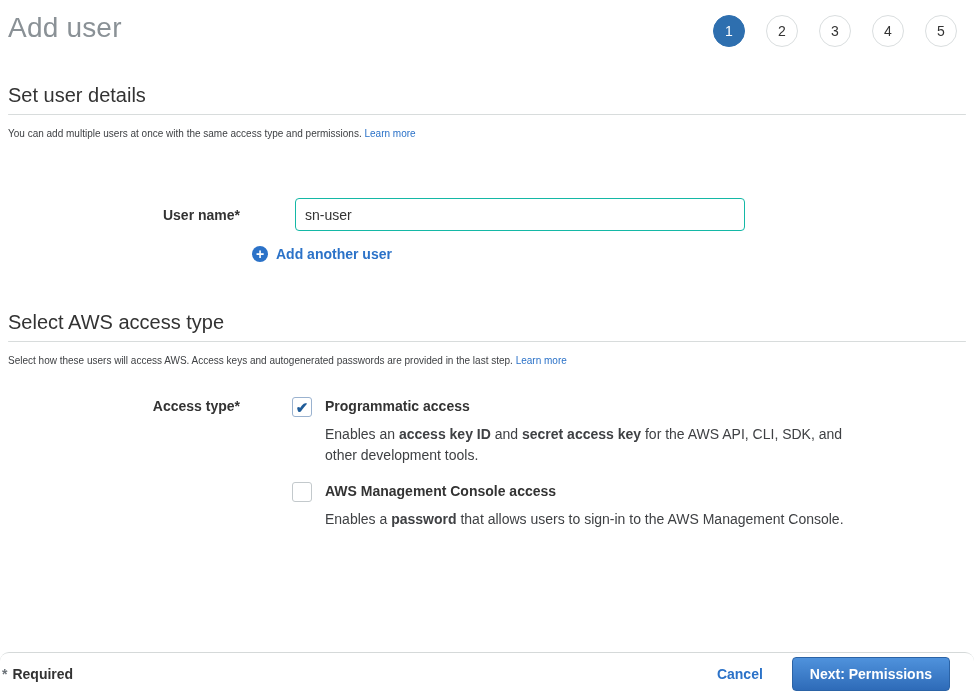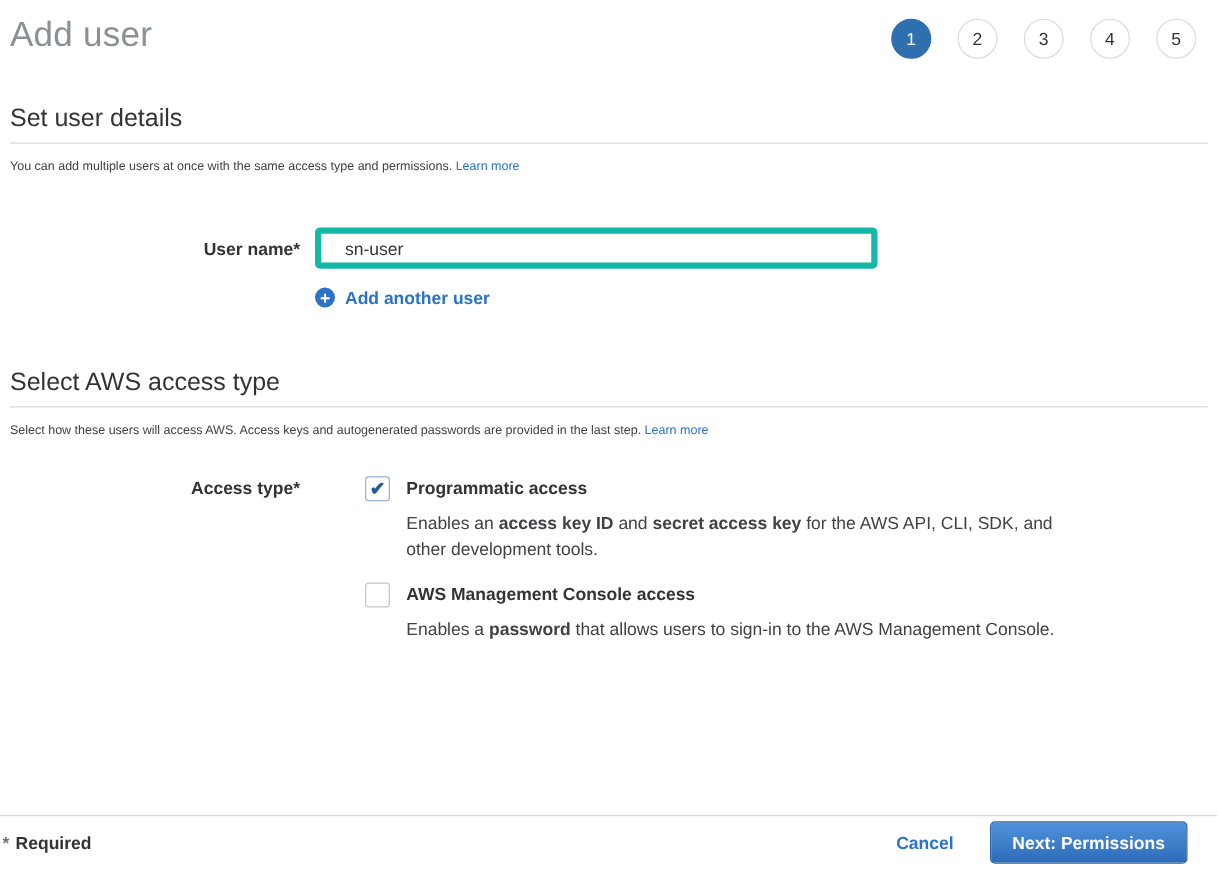--- a/index.html
+++ b/index.html
@@ -1,15 +1,15 @@
 <!DOCTYPE html>
 <html><head>
 <meta charset="utf-8">
 <style>
-  * { margin:0; padding:0; box-sizing:border-box; }
+  * { margin:0; padding:0; box-sizing:border-box;border-radius:9px; }
   html,body { background:#fff; }
   body { font-family:"Liberation Sans", sans-serif; }
   .page {
     position:relative; width:974px; height:697px; background:#fff;
     overflow:hidden; margin:0 auto;
   }
   .content { padding:12px 8px 0 8px; }
 
   
   .header-row { display:flex; justify-content:space-between; align-items:flex-start; }
@@ -25,29 +25,29 @@
   
   .section-heading { font-size:20px; font-weight:400; color:#333; }
   .sec1 .section-heading { margin-top:37px; }
   .sec2 .section-heading { margin-top:49px; }
   hr.rule { border:none; border-top:1px solid #d8dcdc; margin-top:7px; }
   .section-desc { font-size:10px; color:#3f4144; margin-top:10px; line-height:17px; }
   a.link { color:#2b72c8; text-decoration:none; cursor:pointer; }
 
   
   .form-row { display:flex; }
-  .row-username { margin-top:40px; align-items:center; }
+  .row-username { margin-top:56px; align-items:center;gap:43px; }
   .row-access { margin-top:27px; align-items:flex-start;gap:40px; }
   .label-col {
     width:244px; flex-shrink:0; text-align:right; padding-right:12px;
     font-size:14px; font-weight:bold; color:#333; line-height:20px;
   }
   .text-input {
-    width:450px; height:33px; border:5px solid #14b8a6; border-radius:4px;
-    padding:0 19px; font-size:14px; color:#333; background:#fff;
+    width:450px; height:33px; border:1px solid #14b8a6; border-radius:4px;
+    padding:0 9px; font-size:14px; color:#333; background:#fff;
     font-family:"Liberation Sans", sans-serif; outline:none;
   }
   .add-another {
     display:flex; align-items:center; margin-top:15px;
     color:#2b72c8; font-size:14px; font-weight:bold; cursor:pointer;
   }
   .plus-icon {
     width:16px; height:16px; border-radius:50%; background:#2b72c8; color:#fff;
     display:inline-flex; align-items:center; justify-content:center;
     font-size:14px; font-weight:bold; line-height:1; margin-right:8px;

